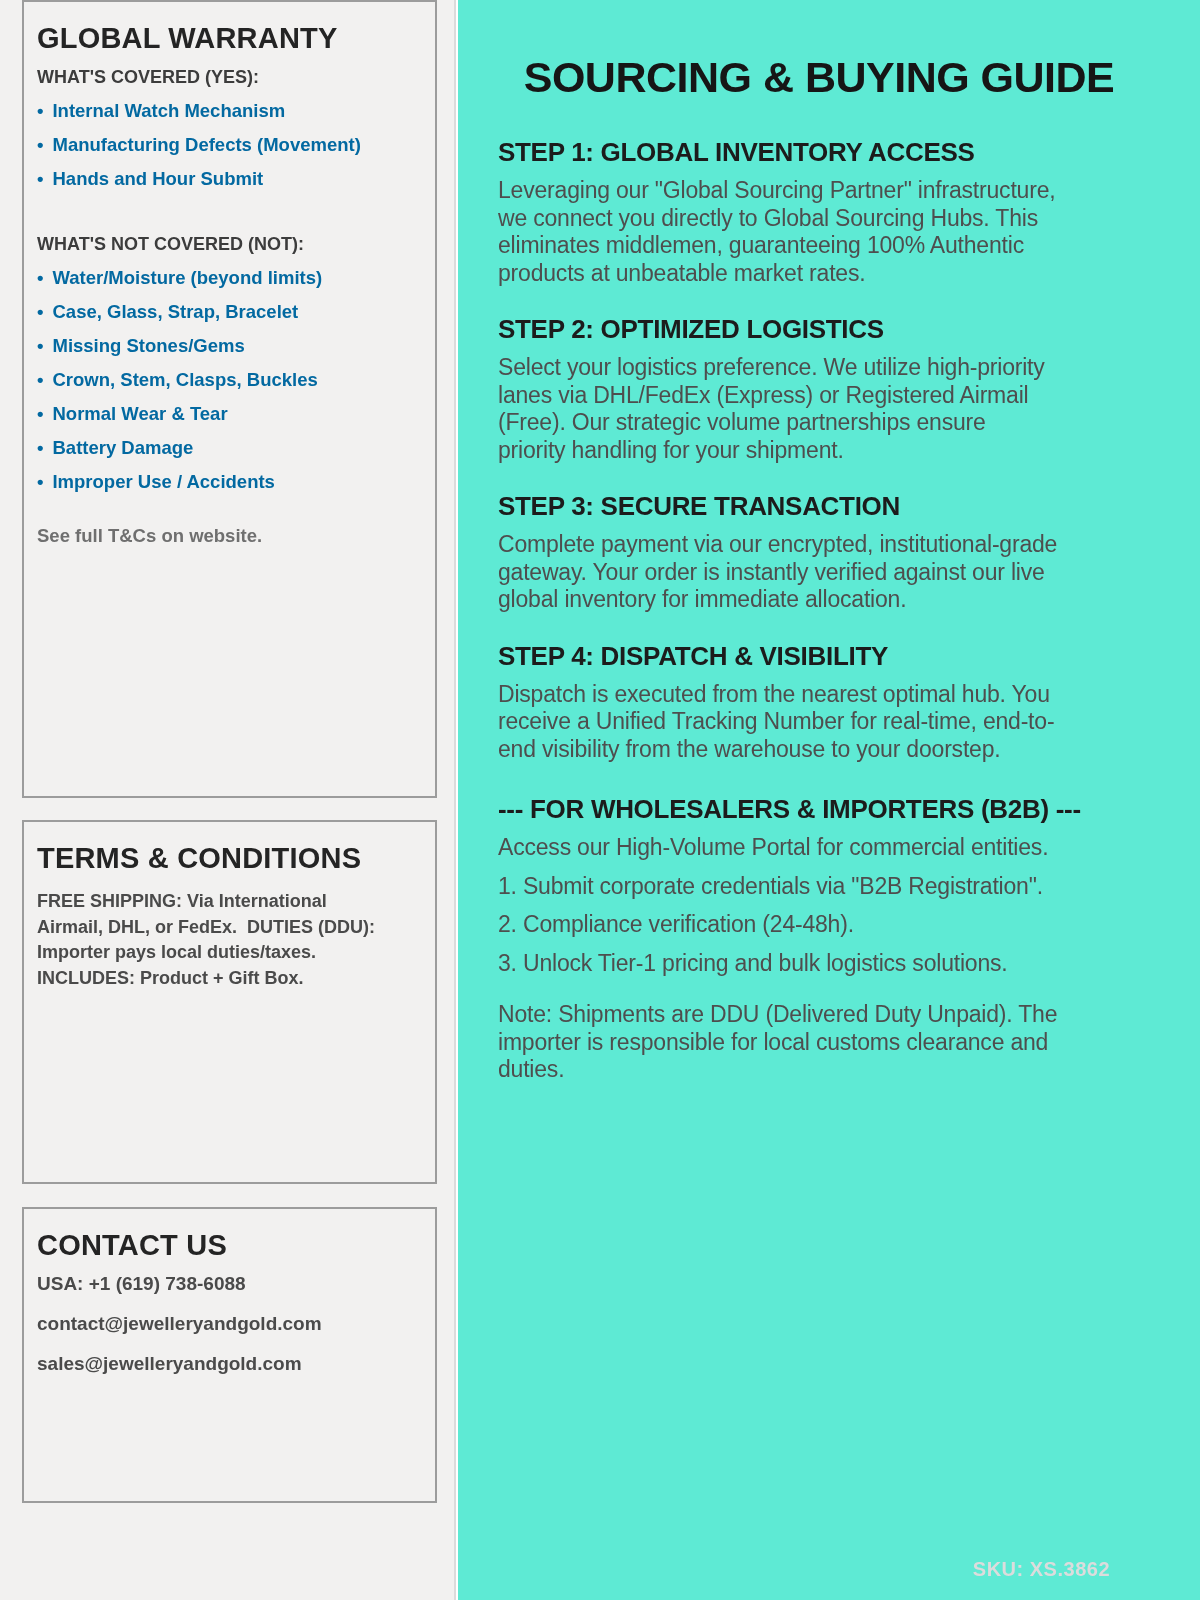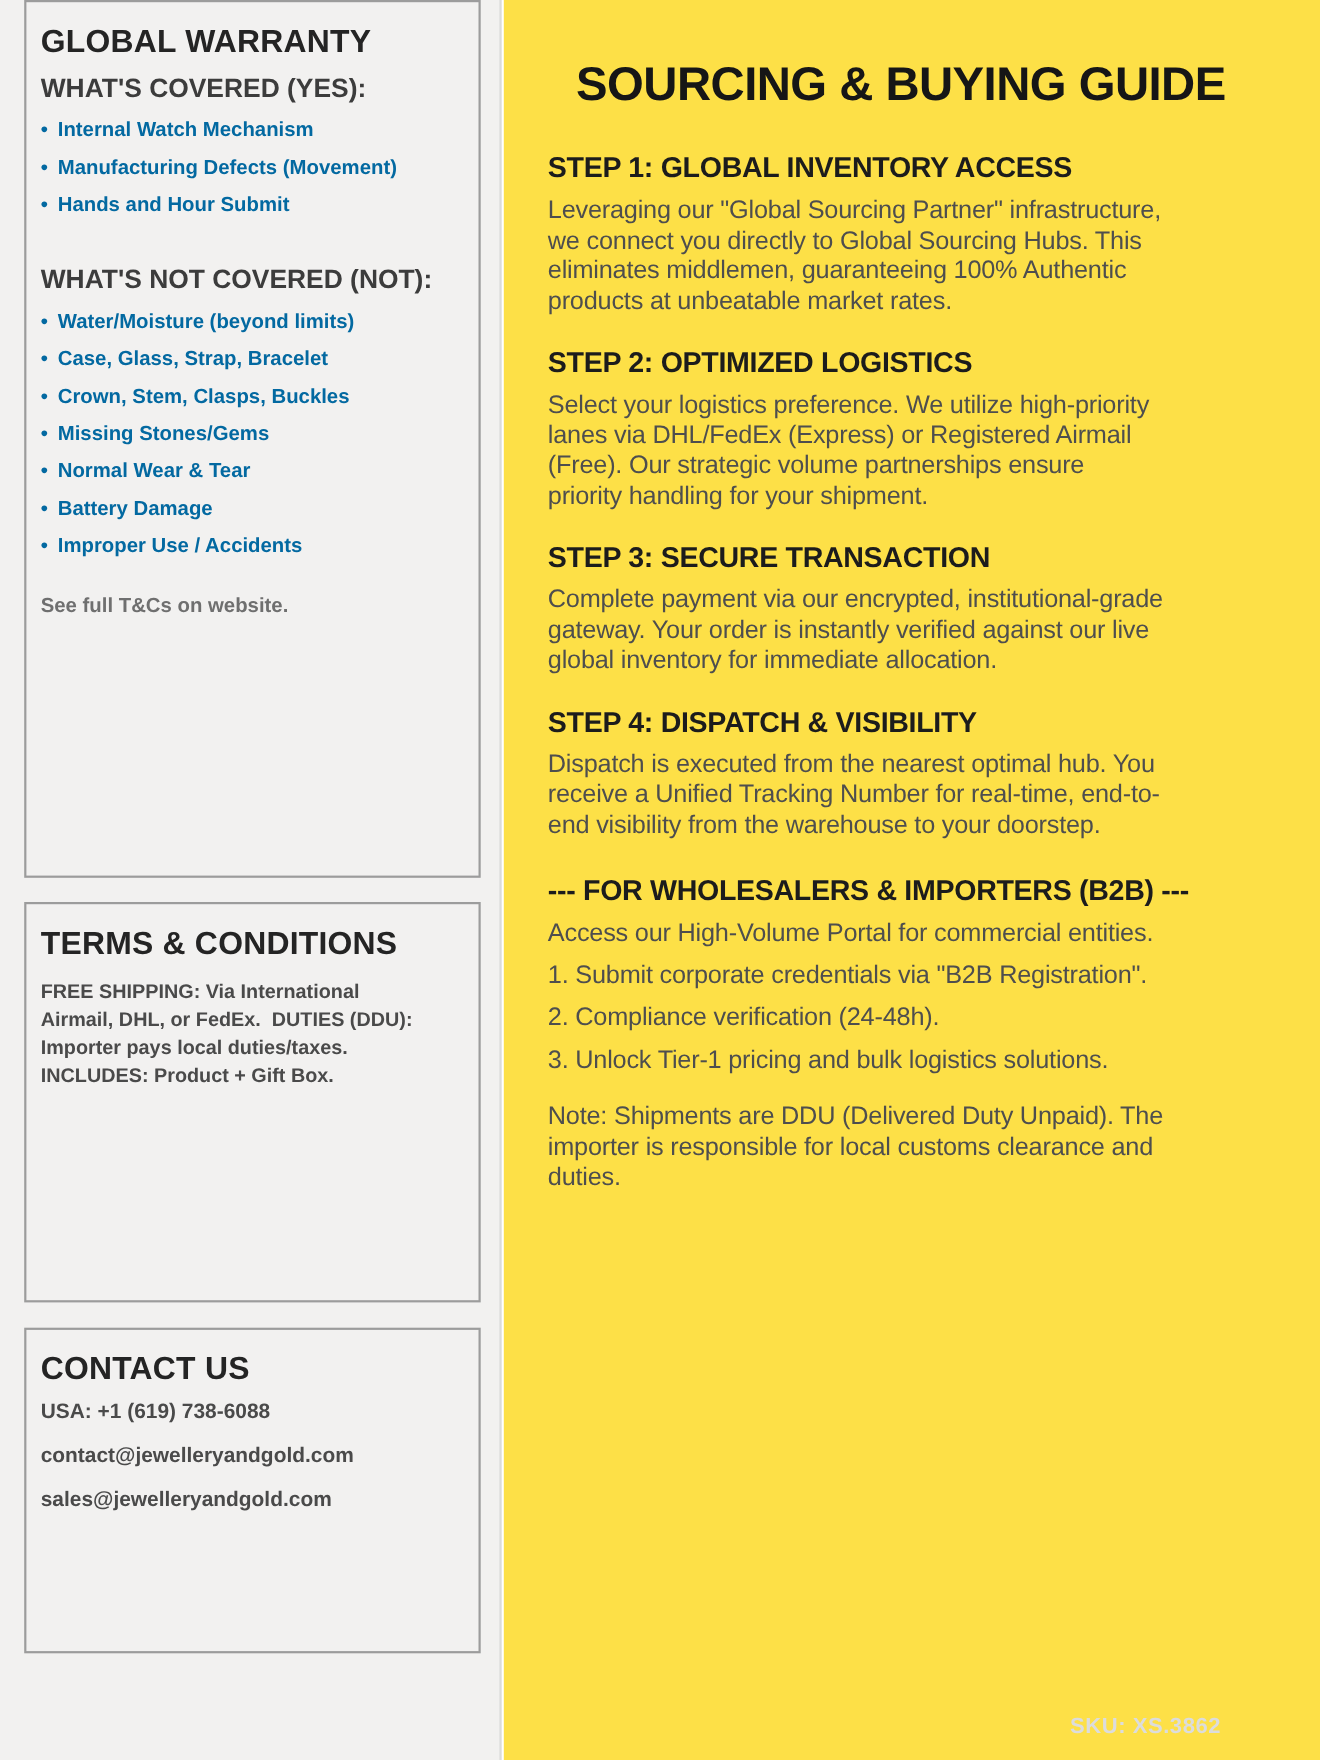--- a/index.html
+++ b/index.html
@@ -29,21 +29,21 @@
   .panel-terms    { margin-top: 22px; height: 364px; }
   .panel-contact  { margin-top: 23px; height: 296px; }
 
   .panel-title {
     margin: 0 0 10px 0;
     font-size: 29px; font-weight: bold;
     color: #242424; letter-spacing: 0.2px;
   }
   .sub-heading {
     margin: 12px 0 6px 0;
-    font-size: 24px; font-weight: bold;
+    font-size: 18px; font-weight: bold;
     color: #3c3c3c;
   }
   .sub-heading.second { margin-top: 38px; }
   ul.plain { list-style: none; margin: 0; padding: 0; }
   .bullet-item {
     font-size: 18.5px; font-weight: bold;
     color: #0369a1; line-height: 34px;
   }
   .bullet-item::before { content: "•"; margin-right: 9px; }
   .footnote {
@@ -61,21 +61,21 @@
   .contact-line {
     font-size: 19px; font-weight: bold;
     color: #4a4a4a;
     margin: 0 0 17px 0; line-height: 23px;
   }
 
   
   .main {
     position: absolute; left: 458px; top: 0;
     width: 742px; height: 1600px;
-    background: #fde047;
+    background: #5eead4;
     padding: 52px 60px 0 40px;
   }
   .page-title {
     margin: 0 0 34px 0;
     font-size: 43px; font-weight: bold;
     color: #161616; text-align: center;
     letter-spacing: -0.5px;
     line-height: 50px;
   }
   .step-heading {
@@ -118,23 +118,23 @@
 
         <li class="bullet-item">Hands and Hour Submit</li>
       </ul>
     <h2 class="sub-heading second">WHAT'S NOT COVERED (NOT):</h2>
     <ul class="plain">
 
         <li class="bullet-item">Water/Moisture (beyond limits)</li>
 
         <li class="bullet-item">Case, Glass, Strap, Bracelet</li>
 
+        <li class="bullet-item">Missing Stones/Gems</li>
+
         <li class="bullet-item">Crown, Stem, Clasps, Buckles</li>
-
-        <li class="bullet-item">Missing Stones/Gems</li>
 
         <li class="bullet-item">Normal Wear &amp; Tear</li>
 
         <li class="bullet-item">Battery Damage</li>
 
         <li class="bullet-item">Improper Use / Accidents</li>
       </ul>
     <p class="footnote">See full T&amp;Cs on website.</p>
   </section>
 

